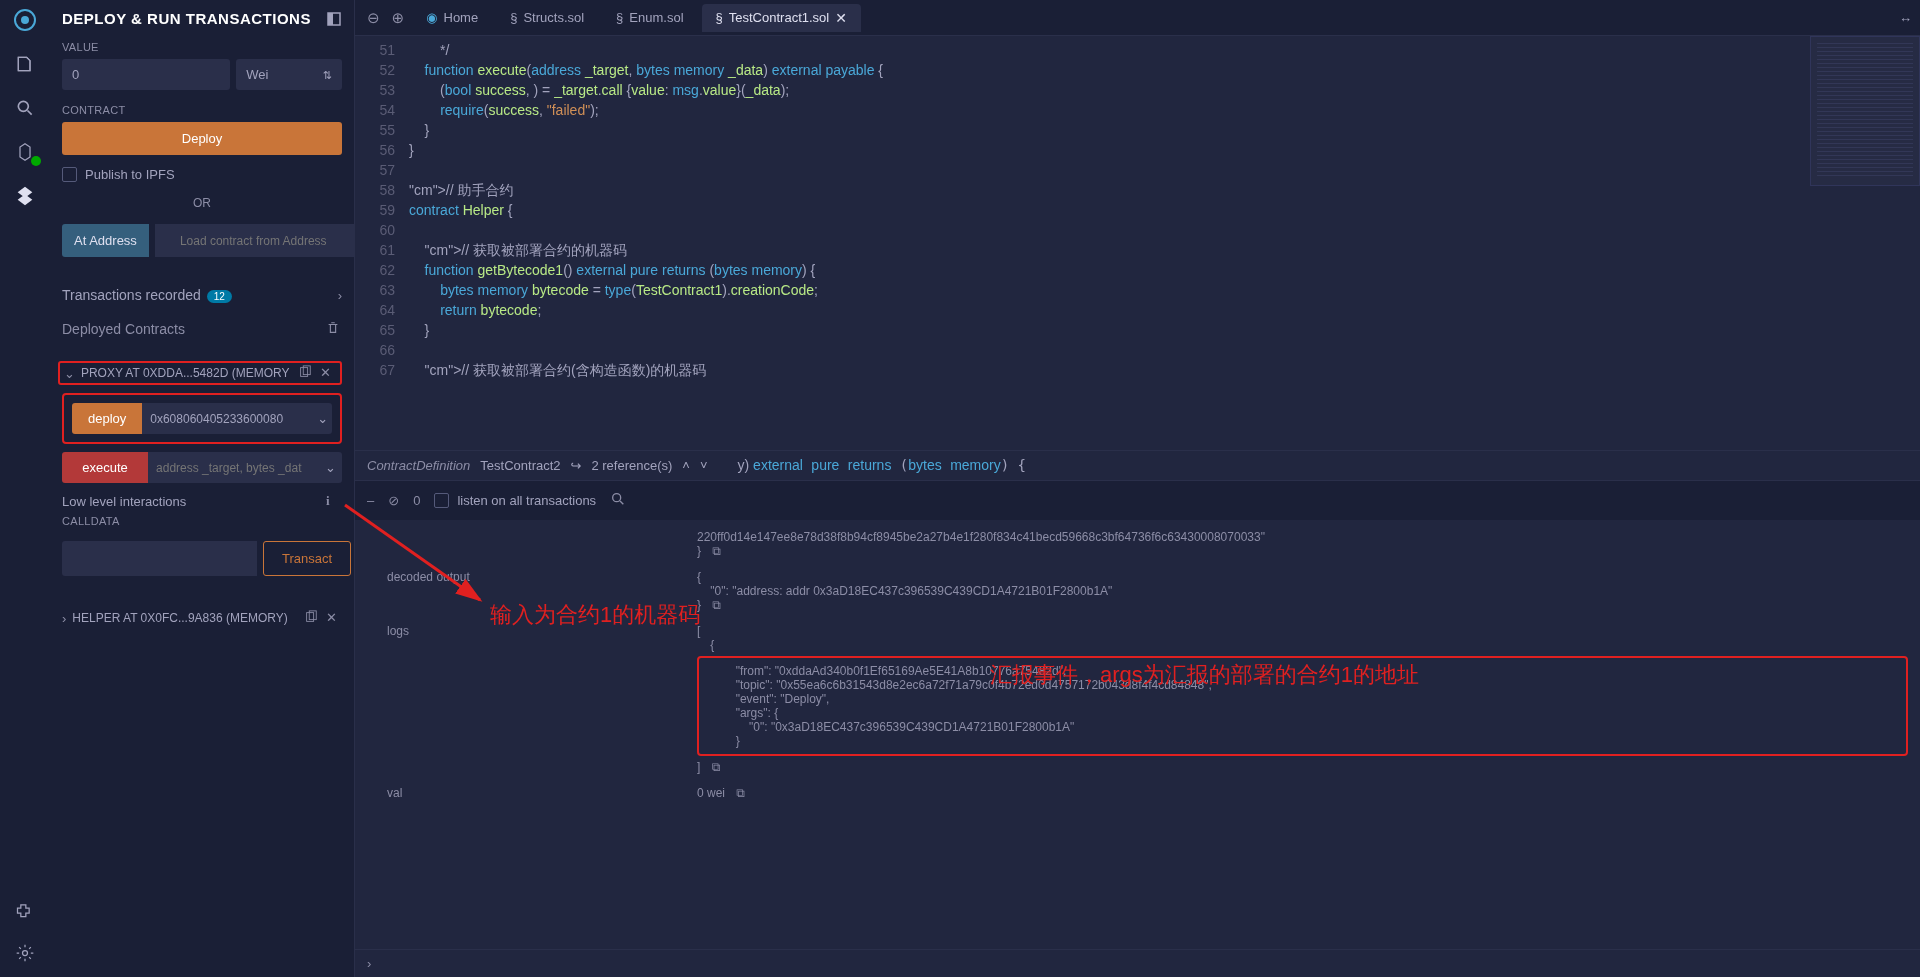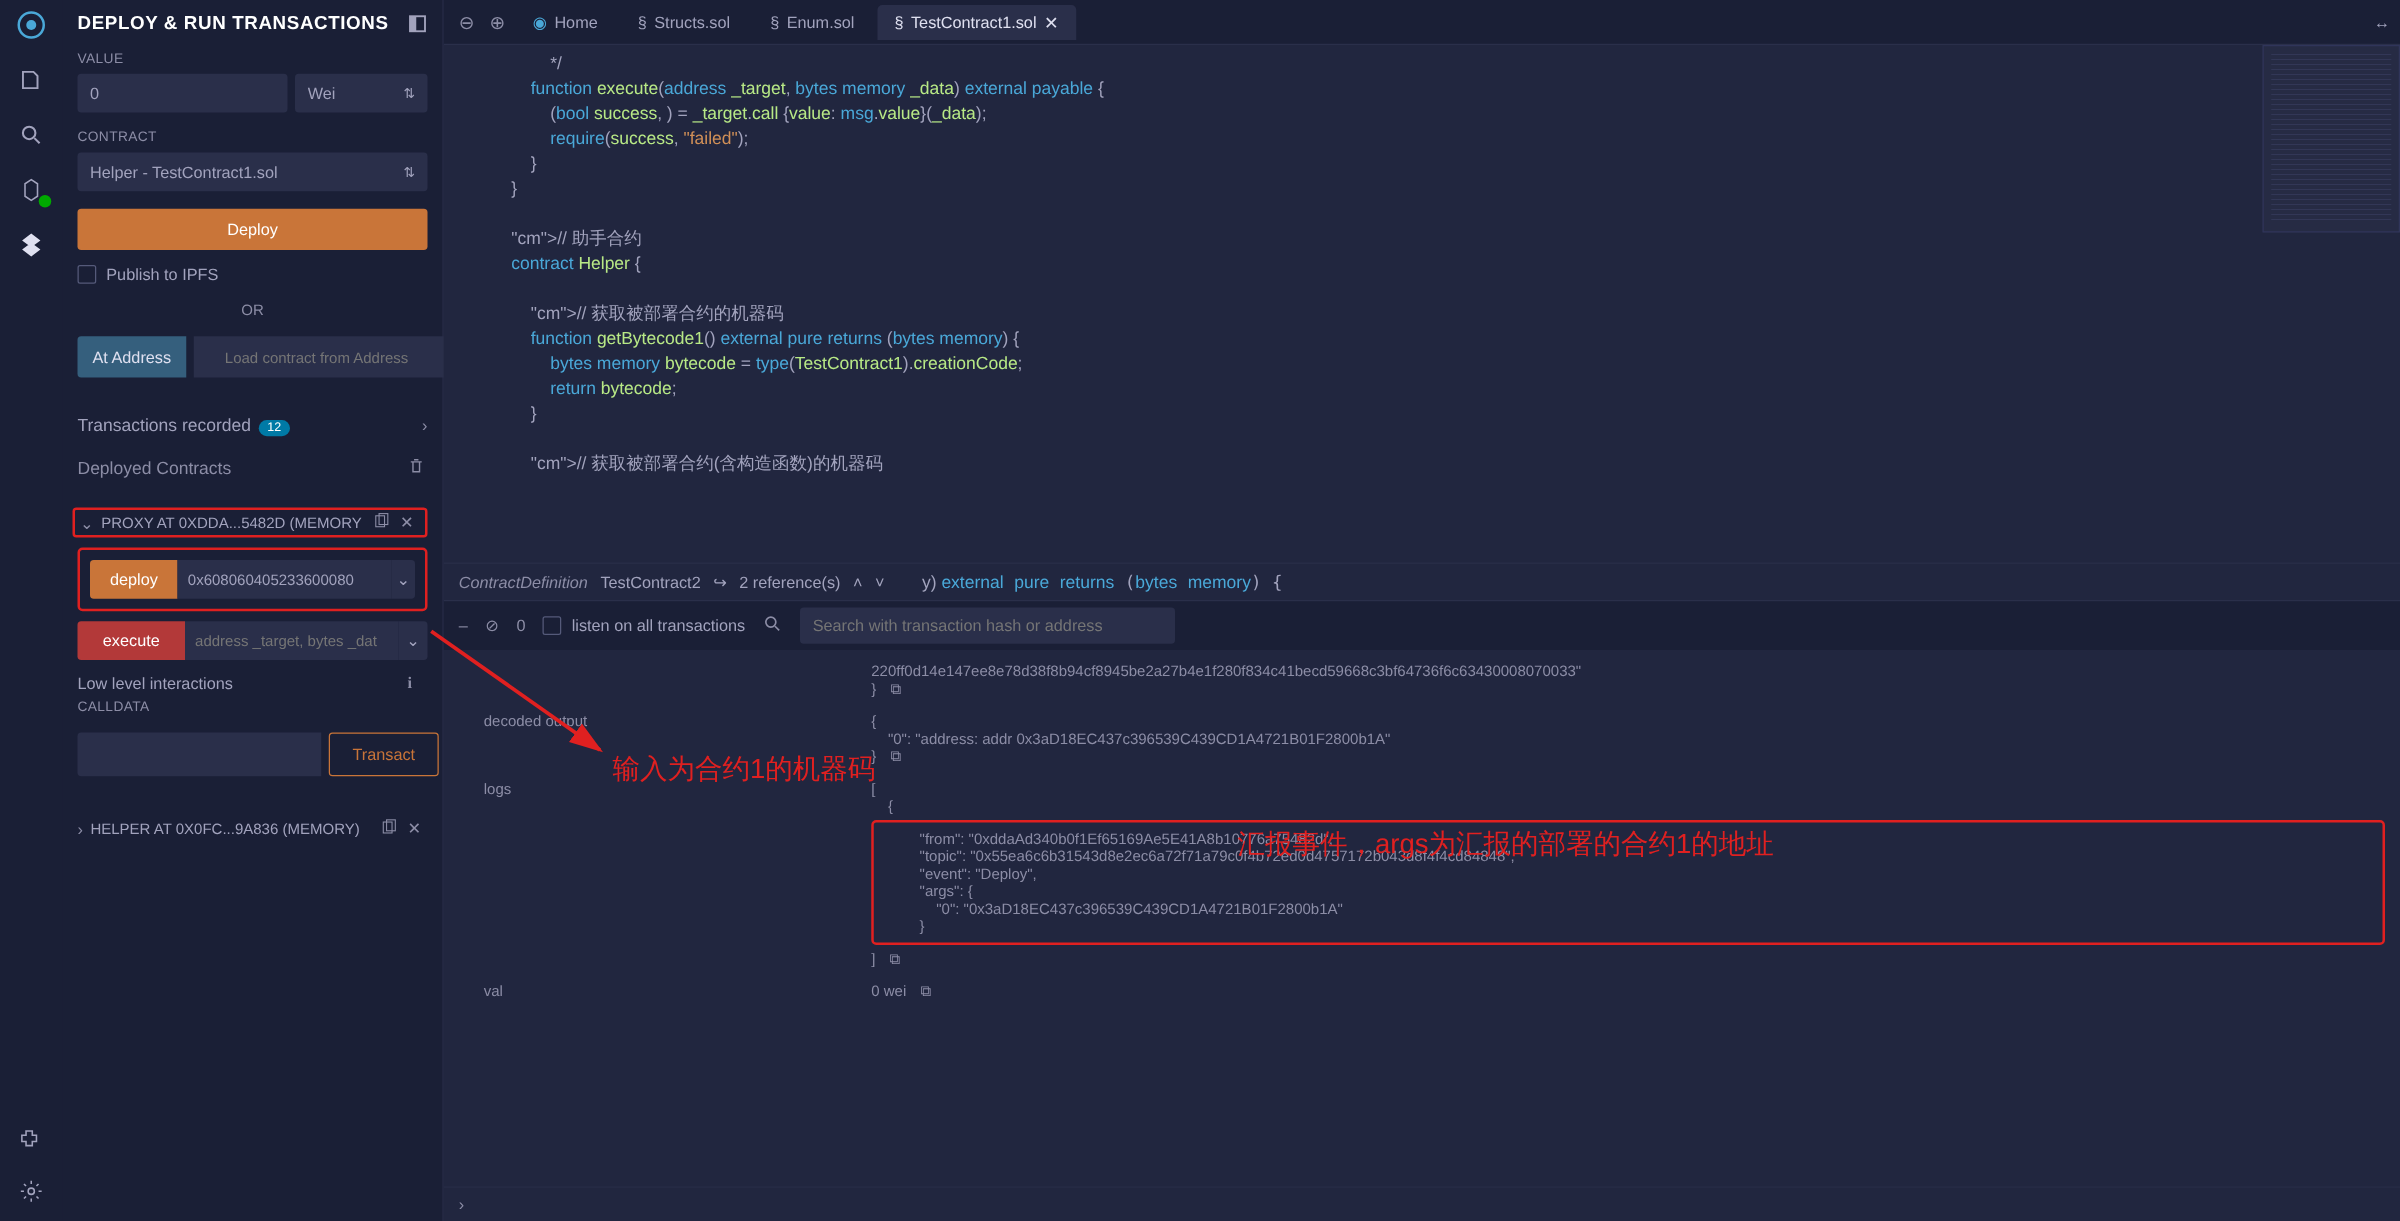--- a/index.html
+++ b/index.html
@@ -162,23 +162,20 @@
         </svg></span>
   </div>
 
   <div class="field-label">VALUE</div>
   <div class="row">
     <input class="input" style="flex: 1.4 1 0%;" value="0">
     <div class="select-wrap" style="flex:1"><select class="select"><option>Wei</option></select></div>
   </div>
 
   <div class="field-label">CONTRACT</div>
-  <div class="row">
-    <div class="select-wrap"><select class="select"><option>Helper - TestContract1.sol</option></select></div>
-  </div>
 
   <button class="btn-deploy">Deploy</button>
   <label class="checkbox-row">
     <span class="checkbox"></span>
     <span>Publish to IPFS</span>
   </label>
   <div class="or-text">OR</div>
   <div class="row" style="margin-bottom:18px;">
     <button class="btn-ataddress">At Address</button>
     <input class="input-ataddress" placeholder="Load contract from Address" style="">
@@ -259,20 +256,21 @@
       </div>
     <div class="tab active">
         <span class="tab-icon">§</span>
         <span>TestContract1.sol</span>
         <span class="tab-close">✕</span>
       </div>
     <span class="expand-icon">↔</span>
   </div>
 
   <div class="editor">
+    <div class="gutter" id="gutter">51<br>52<br>53<br>54<br>55<br>56<br>57<br>58<br>59<br>60<br>61<br>62<br>63<br>64<br>65<br>66<br>67<br></div>
     <div class="code" id="code">        */<br>    <span class="kw">function</span> <span class="id">execute</span>(<span class="ty">address</span> <span class="id">_target</span>, <span class="ty">bytes</span> <span class="kw">memory</span> <span class="id">_data</span>) <span class="kw">external</span> <span class="kw">payable</span> {<br>        (<span class="kw">bool</span> <span class="id">success</span>, ) = <span class="id">_target</span>.<span class="id">call</span> {<span class="id">value</span>: <span class="ty">msg</span>.<span class="id">value</span>}(<span class="id">_data</span>);<br>        <span class="kw">require</span>(<span class="id">success</span>, <span class="str">"failed"</span>);<br>    }<br>}<br><br><span class="&lt;span">"cm"</span>&gt;// 助手合约<br><span class="kw">contract</span> <span class="id">Helper</span> {<br><br>    <span class="&lt;span">"cm"</span>&gt;// 获取被部署合约的机器码<br>    <span class="kw">function</span> <span class="id">getBytecode1</span>() <span class="kw">external</span> <span class="kw">pure</span> <span class="kw">returns</span> (<span class="ty">bytes</span> <span class="kw">memory</span>) {<br>        <span class="ty">bytes</span> <span class="kw">memory</span> <span class="id">bytecode</span> = <span class="kw">type</span>(<span class="id">TestContract1</span>).<span class="id">creationCode</span>;<br>        <span class="kw">return</span> <span class="id">bytecode</span>;<br>    }<br><br>    <span class="&lt;span">"cm"</span>&gt;// 获取被部署合约(含构造函数)的机器码<br></div>
     <div class="minimap"></div>
   </div>
 
   <div class="crumb-bar" style="position:relative;">
     <span class="italic">ContractDefinition</span>
     <span>TestContract2</span>
     <span>↪</span>
     <span>2 reference(s)</span>
     <span class="crumb-chev">˄</span>
@@ -285,21 +283,20 @@
     <span class="ic">⊘</span>
     <span class="ic">0</span>
     <label class="console-chk">
         <span class="checkbox"></span>
         <span>listen on all transactions</span>
       </label>
     <span class="ic"><svg viewBox="0 0 24 24" width="16" height="16">
           <circle cx="10" cy="10" r="6" fill="none" stroke="#8c8da6" stroke-width="2"></circle>
           <line x1="15" y1="15" x2="20" y2="20" stroke="#8c8da6" stroke-width="2"></line>
         </svg></span>
-    <input class="console-search" placeholder="Search with transaction hash or address" style="">
   </div>
 
   <div class="console">
     <div class="console-row">
       <div class="con-key"></div>
       <div class="con-val"><span>220ff0d14e147ee8e78d38f8b94cf8945be2a27b4e1f280f834c41becd59668c3bf64736f6c63430008070033"</span><br>}<span class="con-copy"> ⧉</span></div>
     </div>
     <div class="console-row">
       <div class="con-key">decoded output</div>
       <div class="con-val"><span>{

